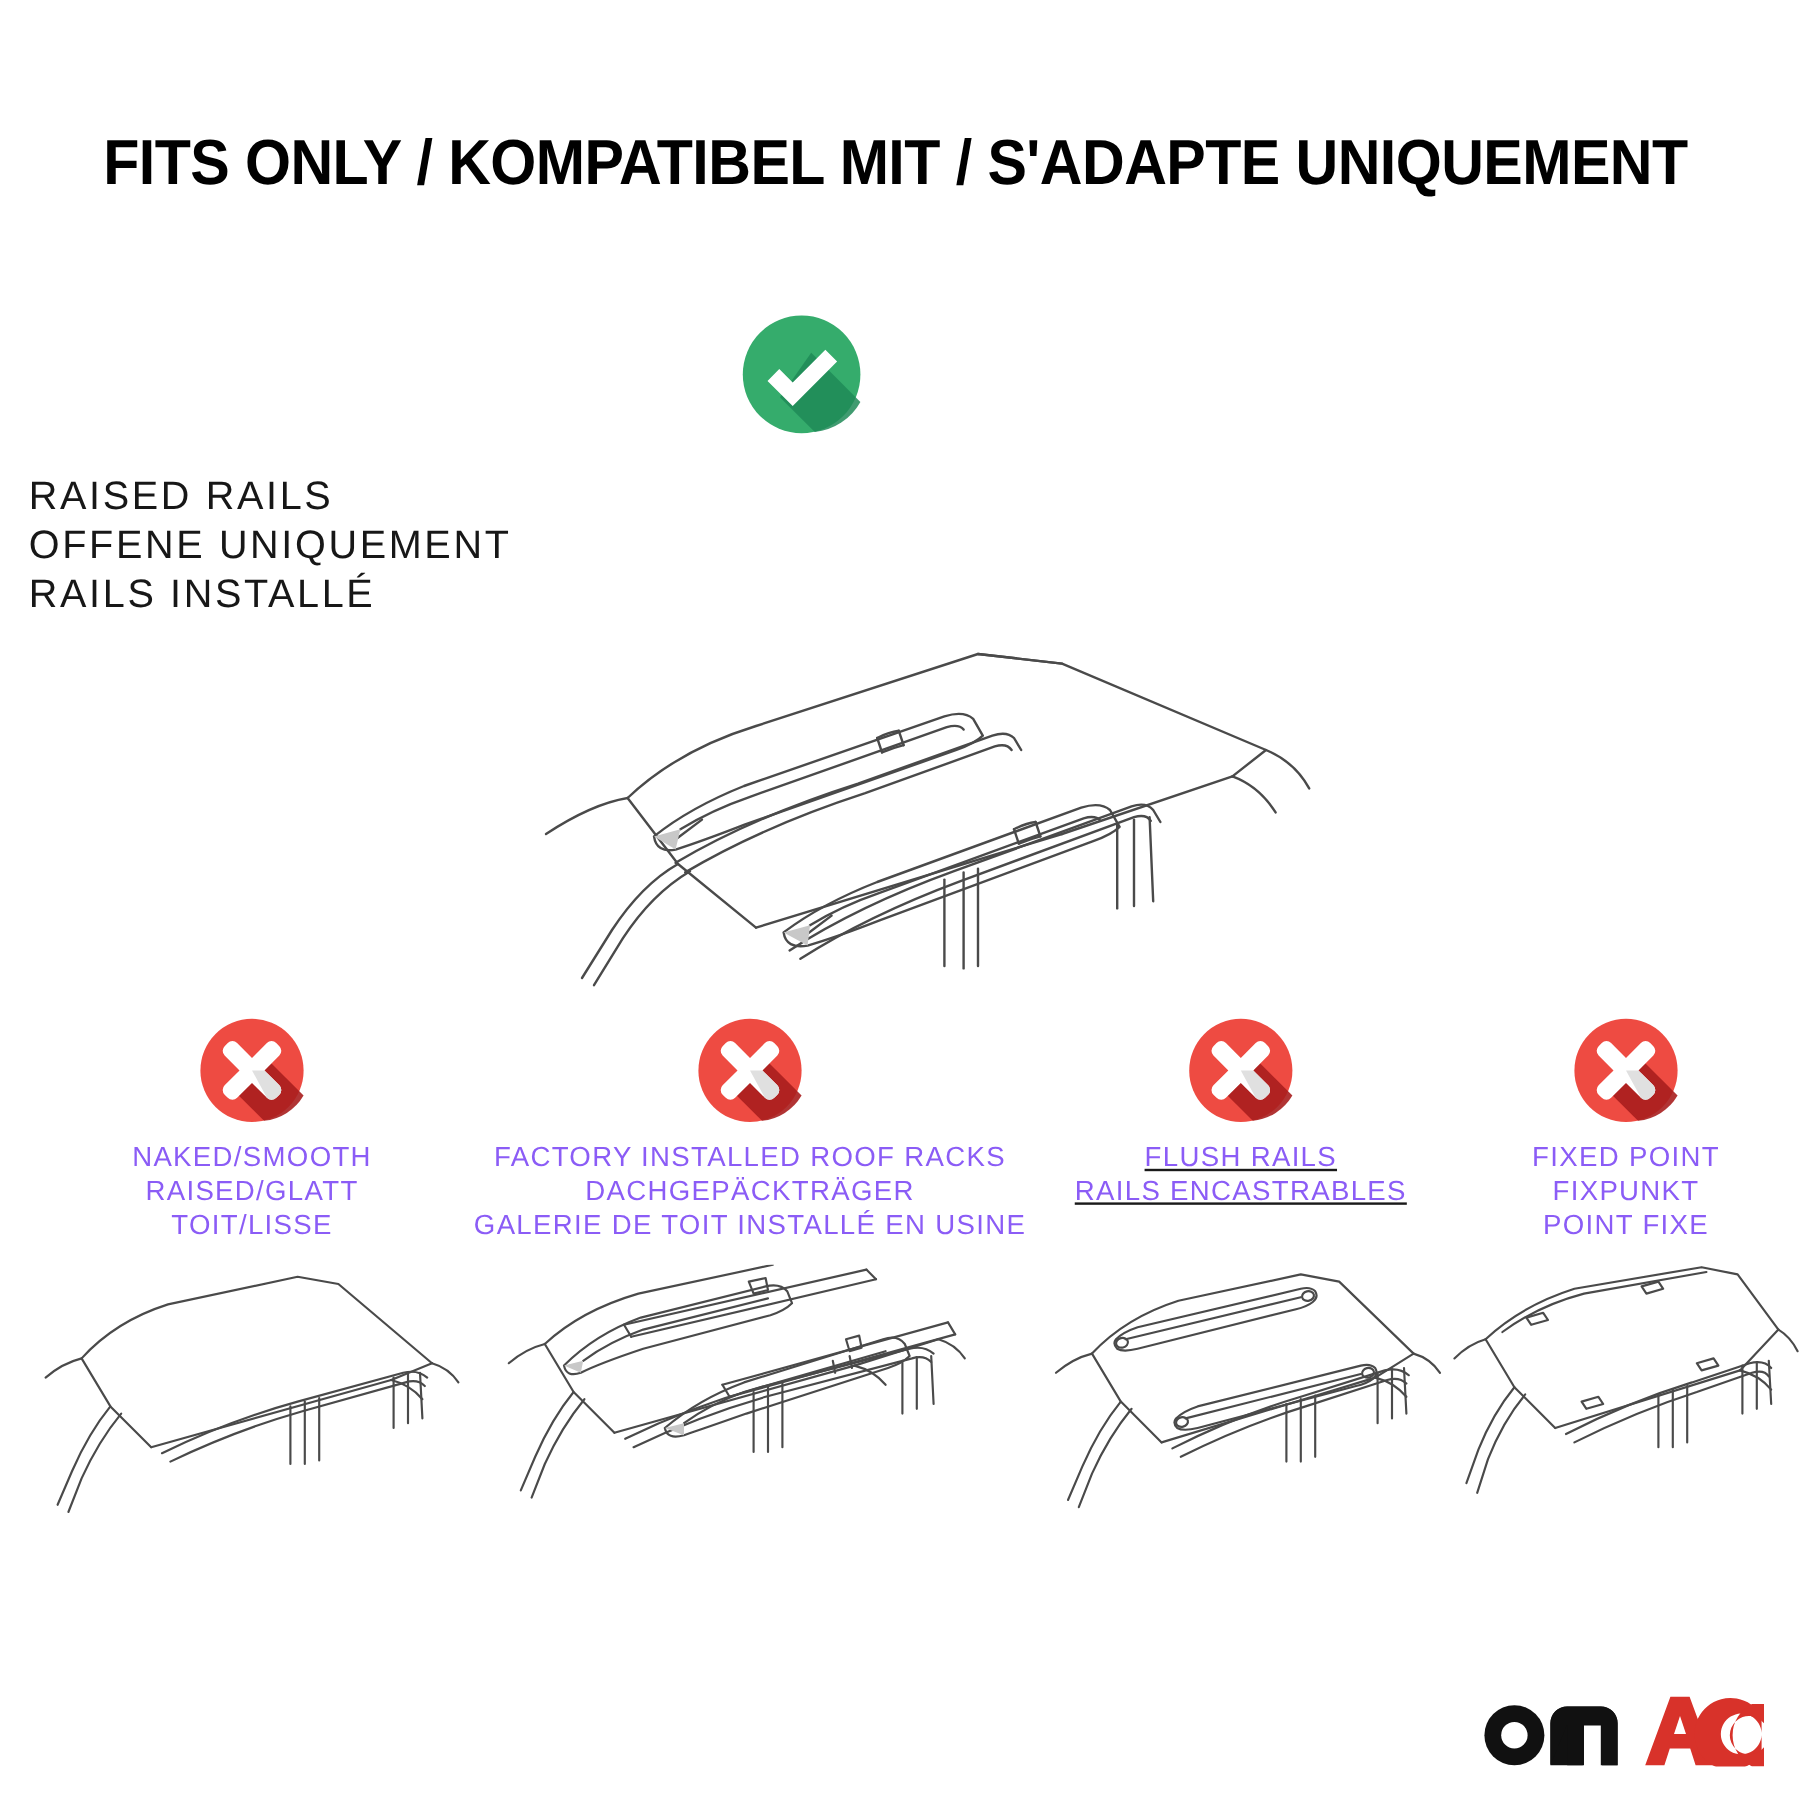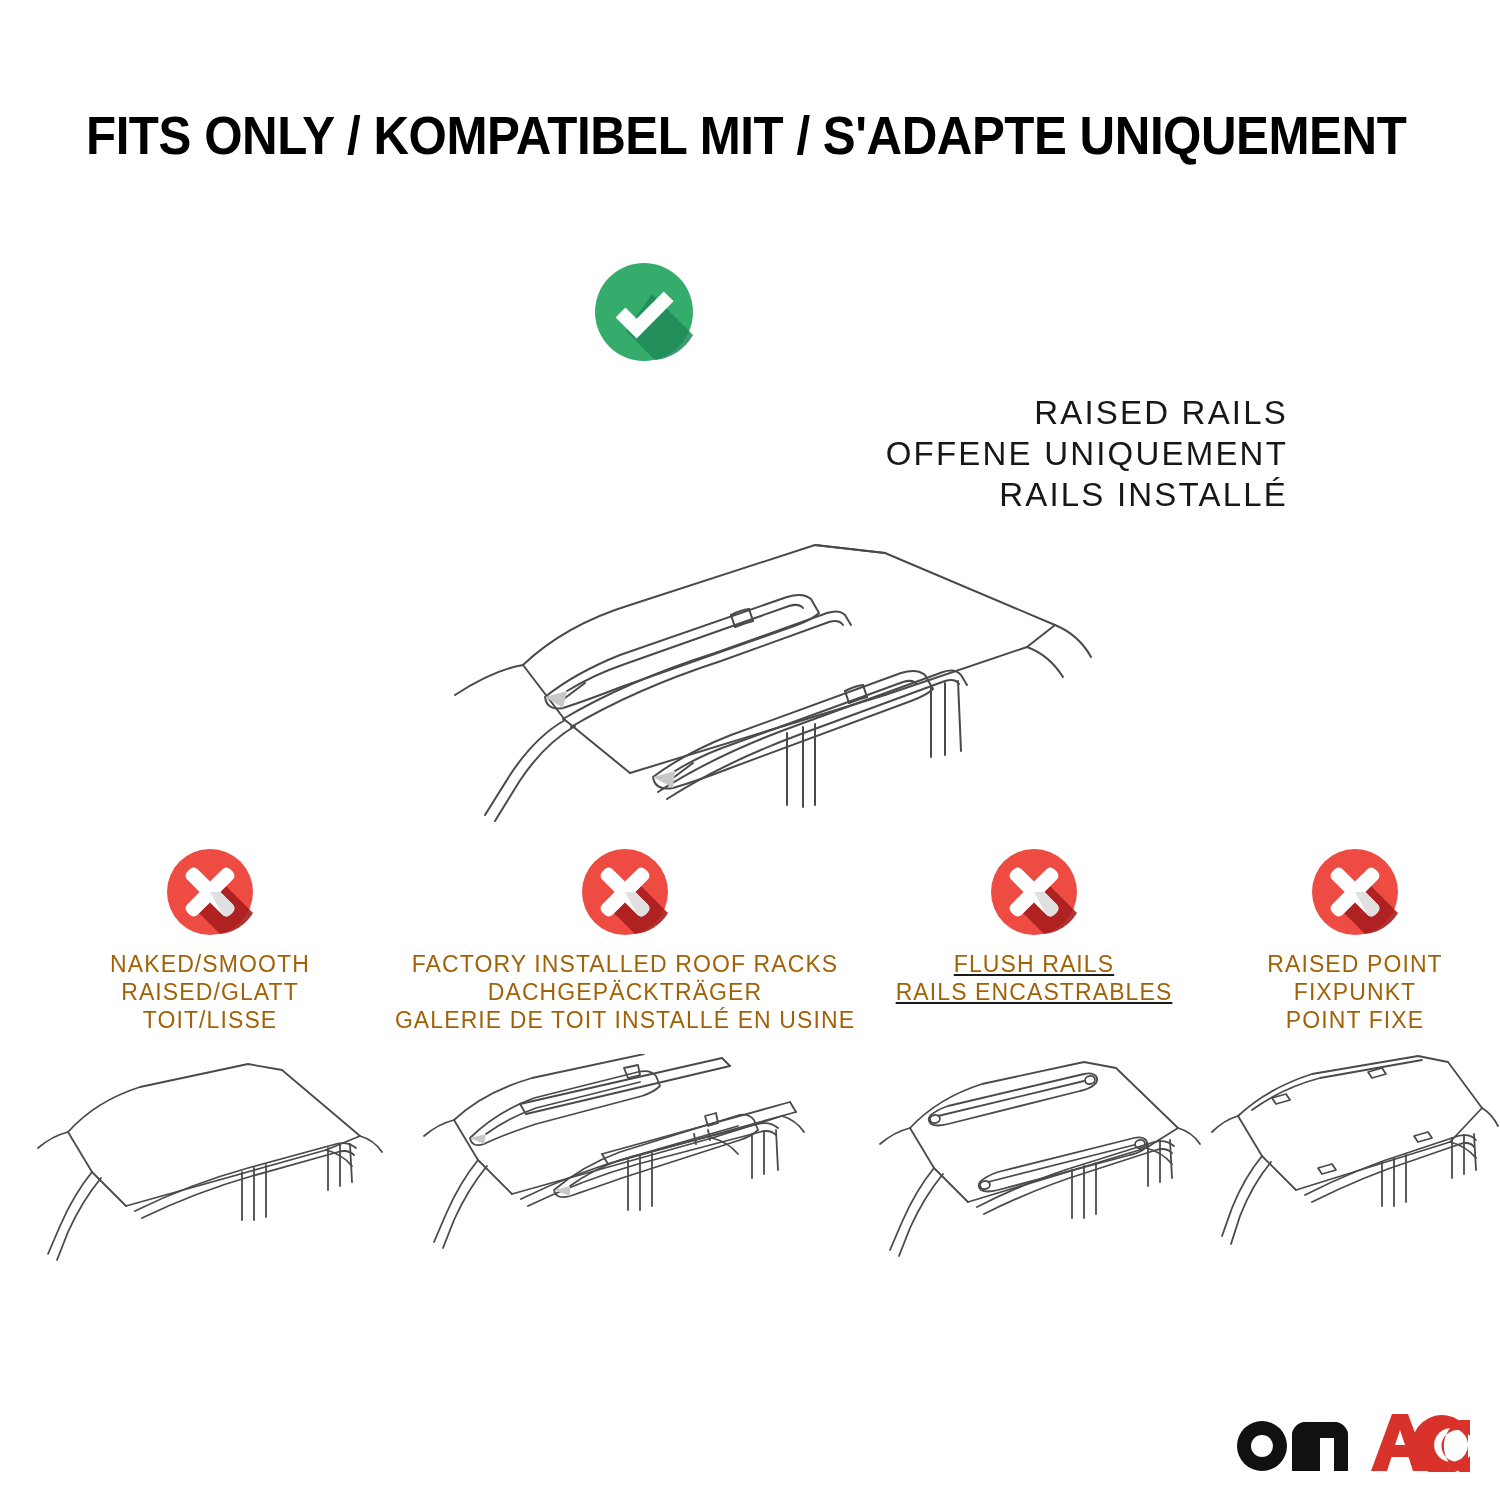--- a/index.html
+++ b/index.html
@@ -33,21 +33,22 @@
     transform: scaleX(0.93);
     transform-origin: left center;
   }
 
   
   .approved-block {
     position: absolute;
     left: 0;
     top: 258px;
     width: 1288px;
-    text-align: right;
+    text-align: left;
+    padding-left: 24px;
   }
   .badge {
     position: relative;
     width: 108px;
     height: 108px;
     margin: 0 auto;
   }
   .badge svg { display: block; width: 108px; height: 108px; }
 
   .approved-labels {
@@ -90,21 +91,21 @@
     margin: 0 auto;
   }
   .excl-col .badge-sm svg { display: block; width: 92px; height: 92px; }
 
   .excl-labels {
     margin-top: 12px;
     font-size: 23px;
     font-weight: 400;
     letter-spacing: 1.1px;
     line-height: 28px;
-    color: #a16207;
+    color: #8b5cf6;
   }
   .excl-labels div { white-space: nowrap; }
 
   .excl-illu {
     position: absolute;
     left: 0;
     width: 100%;
     height: 230px;
   }
   .excl-illu svg { display: block; width: 100%; height: 100%; }
@@ -354,21 +355,21 @@
   <div class="excl-col col-3">
     <div class="badge-sm">
       <svg viewBox="0 0 92 92" xmlns="http://www.w3.org/2000/svg">
         <circle cx="46" cy="46" r="43" fill="#EE4B42"></circle>
         <path d="M52 30 L89 67 A43 43 0 0 1 56 88 L29 61 Z" fill="#A81E1E" opacity="0.9"></path>
         <path d="M56.4 46 L68.8 33.6 A5.5 5.5 0 0 0 68.8 25.8 L66.2 23.2 A5.5 5.5 0 0 0 58.4 23.2 L46 35.6 L33.6 23.2 A5.5 5.5 0 0 0 25.8 23.2 L23.2 25.8 A5.5 5.5 0 0 0 23.2 33.6 L35.6 46 L23.2 58.4 A5.5 5.5 0 0 0 23.2 66.2 L25.8 68.8 A5.5 5.5 0 0 0 33.6 68.8 L46 56.4 L58.4 68.8 A5.5 5.5 0 0 0 66.2 68.8 L68.8 66.2 A5.5 5.5 0 0 0 68.8 58.4 Z" fill="#ffffff"></path>
         <path d="M46 46 L58.4 68.8 A5.5 5.5 0 0 0 66.2 68.8 L68.8 66.2 A5.5 5.5 0 0 0 68.8 58.4 L56.4 46 Z" fill="#e0e0e0"></path>
       </svg>
     </div>
     <div class="excl-labels">
-      <div>RAISED POINT</div>
+      <div>FIXED POINT</div>
       <div>FIXPUNKT</div>
       <div>POINT FIXE</div>
     </div>
     <div class="excl-illu">
       <svg viewBox="0 0 290 230" xmlns="http://www.w3.org/2000/svg" fill="none" stroke="#4a4a4a" stroke-width="1.8" stroke-linecap="round" stroke-linejoin="round">
         <path d="M28 62 Q58 34 102 20 L208 2 L238 8 L272 54"></path>
         <path d="M28 62 L52 102 L86 136"></path>
         <path d="M86 136 L240 88"></path>
         <path d="M240 88 L272 54"></path>
         <path d="M28 62 Q14 66 2 78"></path>

